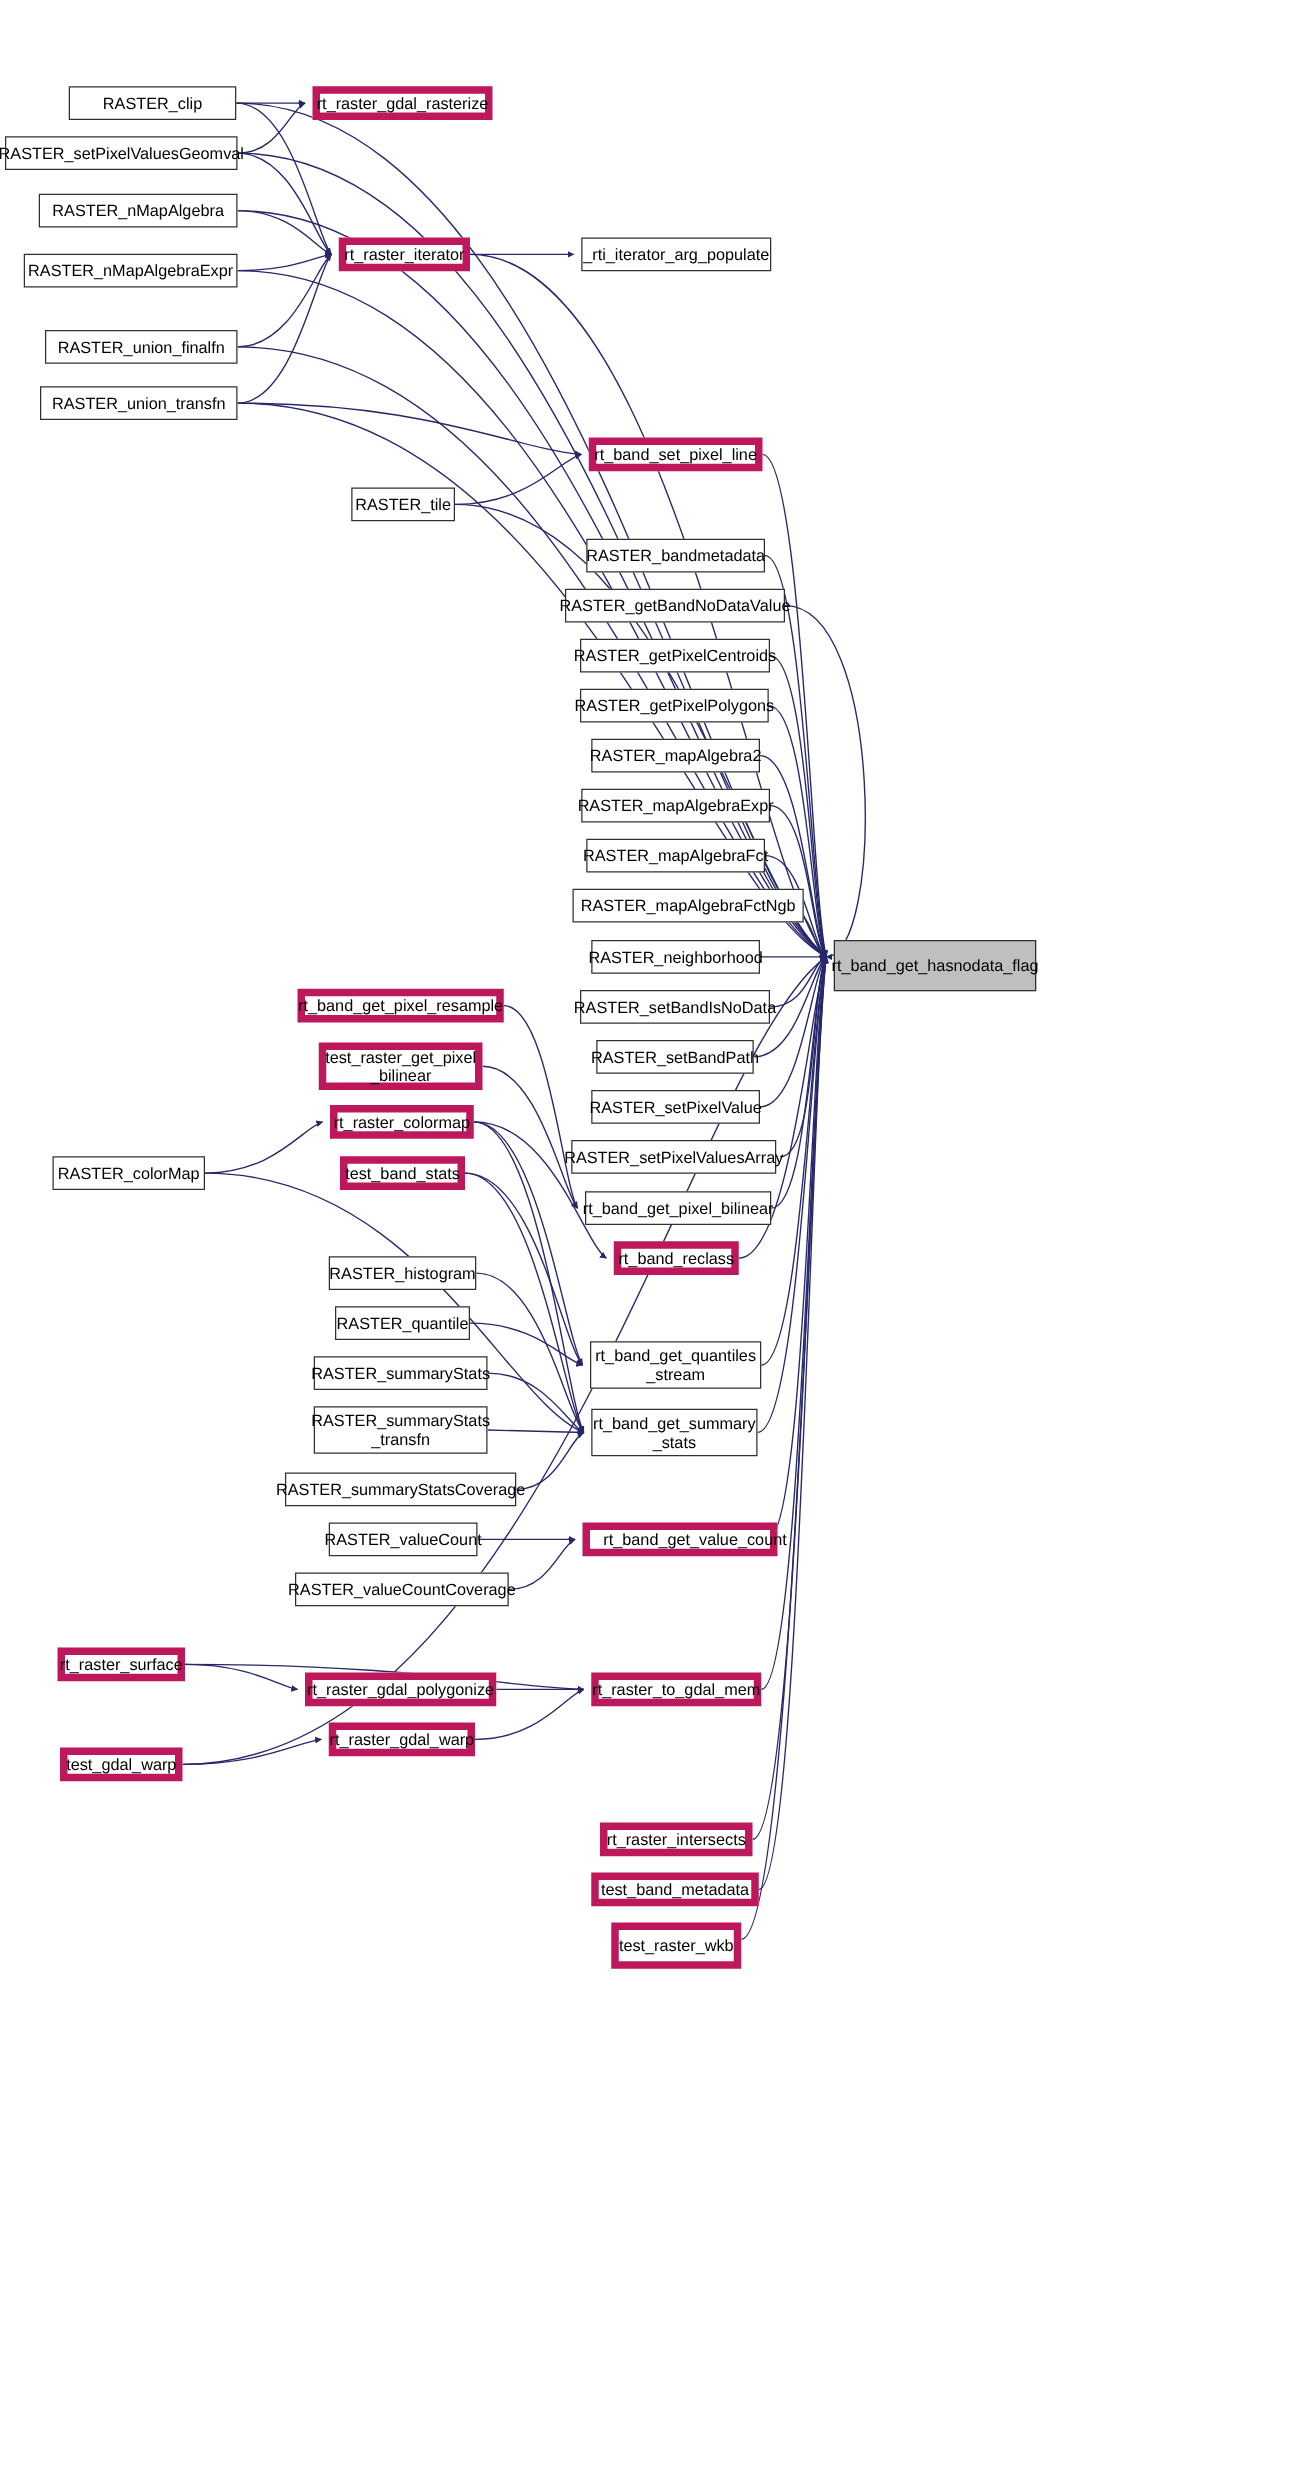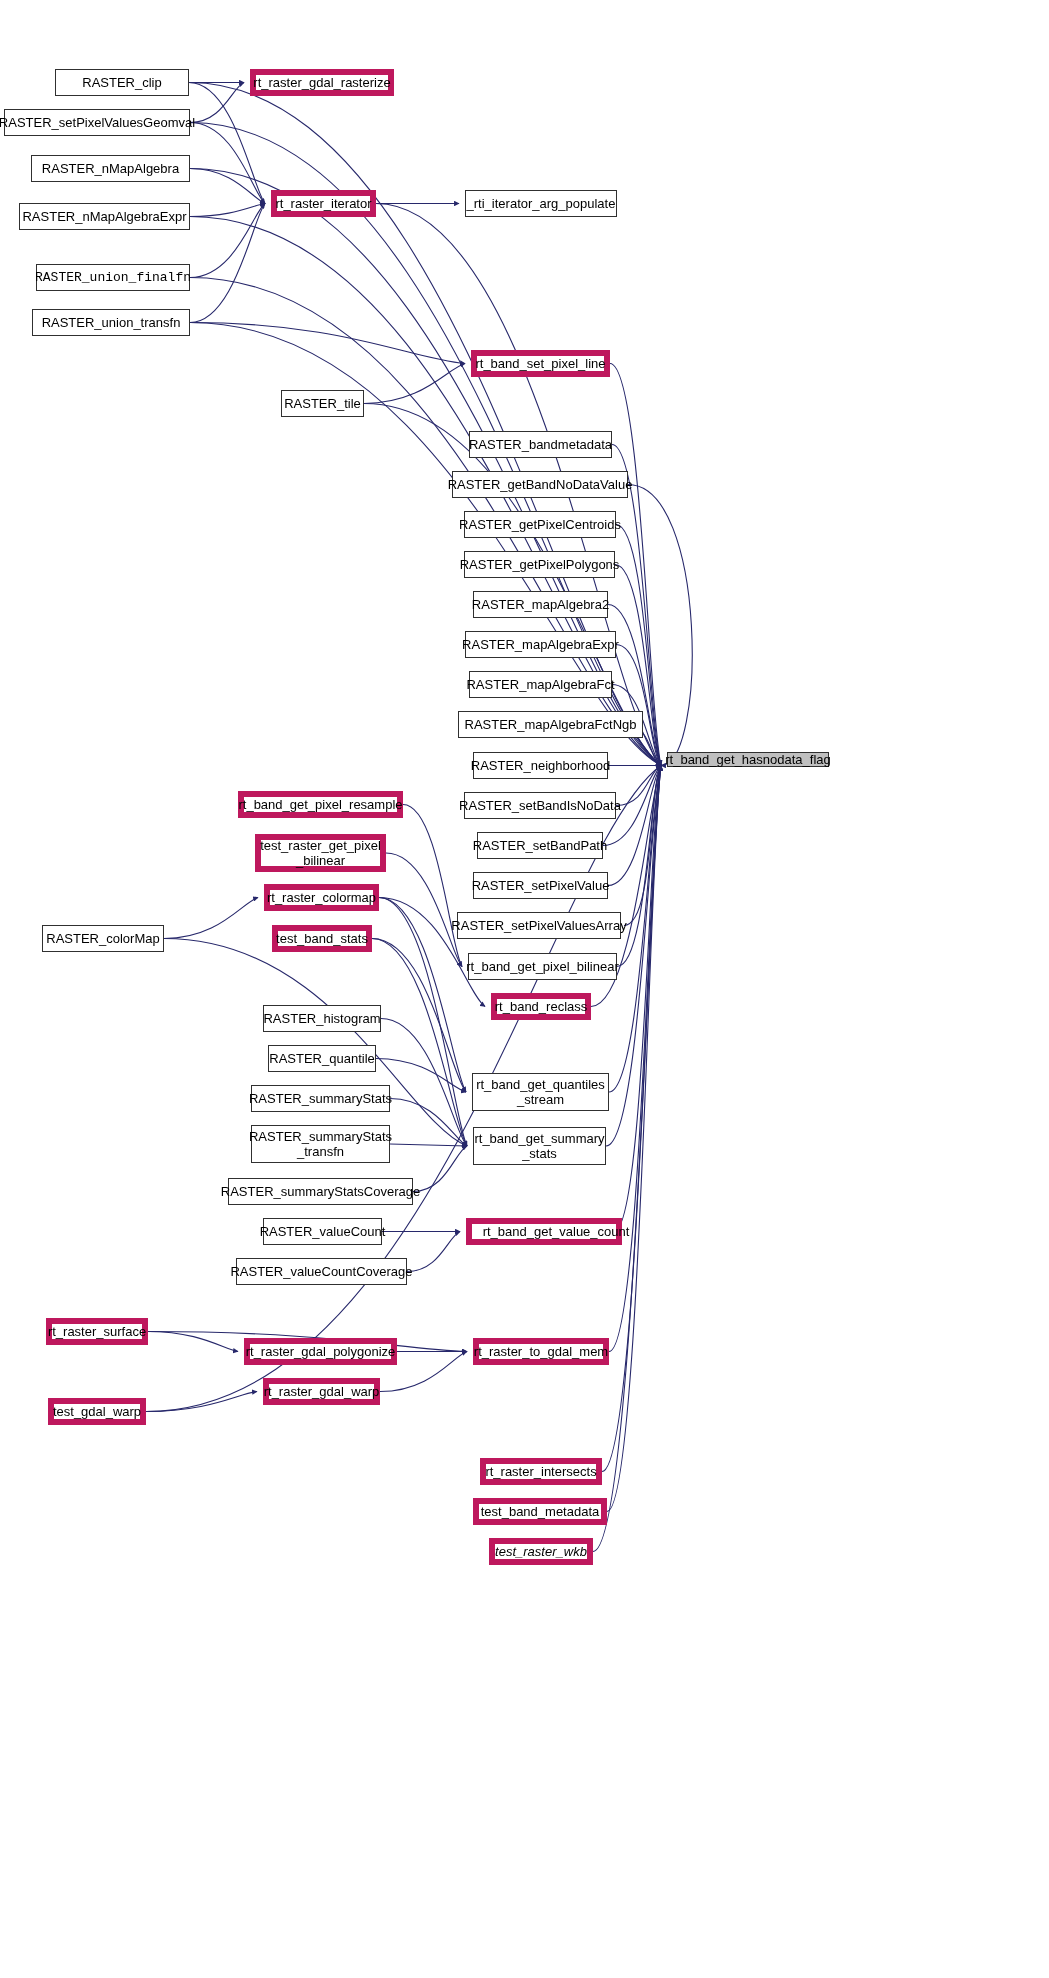--- a/index.html
+++ b/index.html
@@ -130,34 +130,34 @@
       </g>
   </svg>
   <div id="nodes-layer">
       <div class="node" style="left: 55px; top: 69px; width: 134px; height: 27px;"><span class="node-label">RASTER_clip</span></div>
       <div class="node red" style="left: 250px; top: 69px; width: 144px; height: 27px;"><span class="node-label">rt_raster_gdal_rasterize</span></div>
       <div class="node" style="left: 4px; top: 109px; width: 186px; height: 27px;"><span class="node-label">RASTER_setPixelValuesGeomval</span></div>
       <div class="node" style="left: 31px; top: 155px; width: 159px; height: 27px;"><span class="node-label">RASTER_nMapAlgebra</span></div>
       <div class="node red" style="left: 271px; top: 190px; width: 105px; height: 27px;"><span class="node-label">rt_raster_iterator</span></div>
       <div class="node" style="left: 465px; top: 190px; width: 152px; height: 27px;"><span class="node-label">_rti_iterator_arg_populate</span></div>
       <div class="node" style="left: 19px; top: 203px; width: 171px; height: 27px;"><span class="node-label">RASTER_nMapAlgebraExpr</span></div>
-      <div class="node" style="left: 36px; top: 264px; width: 154px; height: 27px; font-family: Liberation Mono, monospace;"><span class="node-label">RASTER_union_finalfn</span></div>
+      <div class="node" style="left: 36px; top: 264px; width: 154px; height: 27px;"><span class="node-label">RASTER_union_finalfn</span></div>
       <div class="node" style="left: 32px; top: 309px; width: 158px; height: 27px;"><span class="node-label">RASTER_union_transfn</span></div>
       <div class="node red" style="left: 471px; top: 350px; width: 139px; height: 27px;"><span class="node-label">rt_band_set_pixel_line</span></div>
       <div class="node" style="left: 281px; top: 390px; width: 83px; height: 27px;"><span class="node-label">RASTER_tile</span></div>
       <div class="node" style="left: 469px; top: 431px; width: 143px; height: 27px;"><span class="node-label">RASTER_bandmetadata</span></div>
       <div class="node" style="left: 452px; top: 471px; width: 176px; height: 27px;"><span class="node-label">RASTER_getBandNoDataValue</span></div>
       <div class="node" style="left: 464px; top: 511px; width: 152px; height: 27px;"><span class="node-label">RASTER_getPixelCentroids</span></div>
       <div class="node" style="left: 464px; top: 551px; width: 151px; height: 27px;"><span class="node-label">RASTER_getPixelPolygons</span></div>
       <div class="node" style="left: 473px; top: 591px; width: 135px; height: 27px;"><span class="node-label">RASTER_mapAlgebra2</span></div>
       <div class="node" style="left: 465px; top: 631px; width: 151px; height: 27px;"><span class="node-label">RASTER_mapAlgebraExpr</span></div>
       <div class="node" style="left: 469px; top: 671px; width: 143px; height: 27px; align-items: center;"><span class="node-label">RASTER_mapAlgebraFct</span></div>
       <div class="node" style="left: 458px; top: 711px; width: 185px; height: 27px;"><span class="node-label">RASTER_mapAlgebraFctNgb</span></div>
       <div class="node" style="left: 473px; top: 752px; width: 135px; height: 27px;"><span class="node-label">RASTER_neighborhood</span></div>
-      <div class="node target" style="left: 667px; top: 752px; width: 162px; height: 15px;"><span class="node-label">rt_band_get_hasnodata_flag</span></div>
+      <div class="node target" style="left: 667px; top: 752px; width: 162px; height: 41px;"><span class="node-label">rt_band_get_hasnodata_flag</span></div>
       <div class="node" style="left: 464px; top: 792px; width: 152px; height: 27px;"><span class="node-label">RASTER_setBandIsNoData</span></div>
       <div class="node red" style="left: 238px; top: 791px; width: 165px; height: 27px;"><span class="node-label">rt_band_get_pixel_resample</span></div>
       <div class="node" style="left: 477px; top: 832px; width: 126px; height: 27px;"><span class="node-label">RASTER_setBandPath</span></div>
       <div class="node red" style="left: 255px; top: 834px; width: 131px; height: 38px;"><span class="node-label">test_raster_get_pixel
 _bilinear</span></div>
       <div class="node" style="left: 473px; top: 872px; width: 135px; height: 27px;"><span class="node-label">RASTER_setPixelValue</span></div>
       <div class="node red" style="left: 264px; top: 884px; width: 115px; height: 27px;"><span class="node-label">rt_raster_colormap</span></div>
       <div class="node" style="left: 42px; top: 925px; width: 122px; height: 27px;"><span class="node-label">RASTER_colorMap</span></div>
       <div class="node" style="left: 457px; top: 912px; width: 164px; height: 27px;"><span class="node-label">RASTER_setPixelValuesArray</span></div>
       <div class="node red" style="left: 272px; top: 925px; width: 100px; height: 27px;"><span class="node-label">test_band_stats</span></div>
@@ -176,15 +176,15 @@
       <div class="node" style="left: 263px; top: 1218px; width: 119px; height: 27px;"><span class="node-label">RASTER_valueCount</span></div>
       <div class="node red" style="left: 466px; top: 1218px; width: 156px; height: 27px; padding-left: 24px;"><span class="node-label">rt_band_get_value_count</span></div>
       <div class="node" style="left: 236px; top: 1258px; width: 171px; height: 27px;"><span class="node-label">RASTER_valueCountCoverage</span></div>
       <div class="node red" style="left: 46px; top: 1318px; width: 102px; height: 27px;"><span class="node-label">rt_raster_surface</span></div>
       <div class="node red" style="left: 244px; top: 1338px; width: 153px; height: 27px;"><span class="node-label">rt_raster_gdal_polygonize</span></div>
       <div class="node red" style="left: 473px; top: 1338px; width: 136px; height: 27px;"><span class="node-label">rt_raster_to_gdal_mem</span></div>
       <div class="node red" style="left: 263px; top: 1378px; width: 117px; height: 27px;"><span class="node-label">rt_raster_gdal_warp</span></div>
       <div class="node red" style="left: 48px; top: 1398px; width: 98px; height: 27px;"><span class="node-label">test_gdal_warp</span></div>
       <div class="node red" style="left: 480px; top: 1458px; width: 122px; height: 27px;"><span class="node-label">rt_raster_intersects</span></div>
       <div class="node red" style="left: 473px; top: 1498px; width: 134px; height: 27px;"><span class="node-label">test_band_metadata</span></div>
-      <div class="node red" style="left: 489px; top: 1538px; width: 104px; height: 27px; font-style: italic;"><span class="node-label">test_raster_wkb</span></div>
+      <div class="node red" style="left: 489px; top: 1538px; width: 104px; height: 37px;"><span class="node-label">test_raster_wkb</span></div>
     </div>
 </div>
 
 </body></html>

